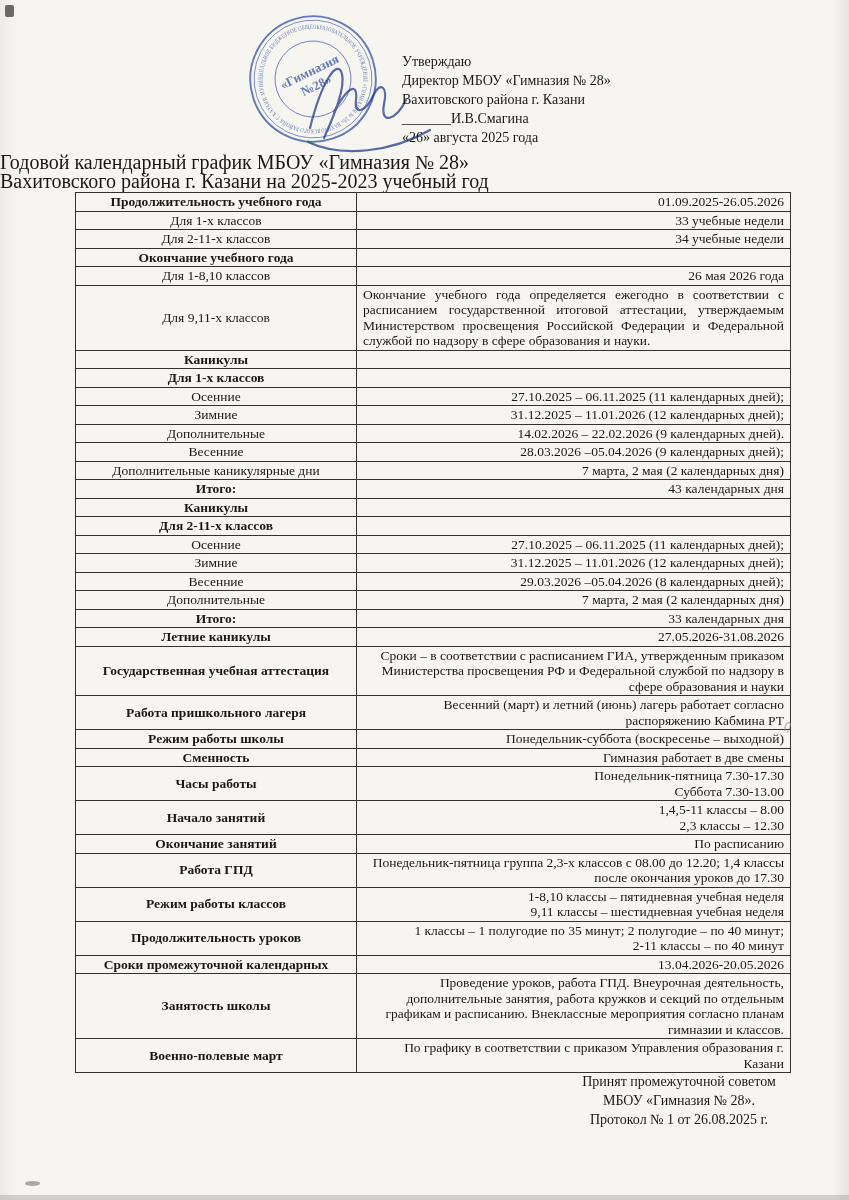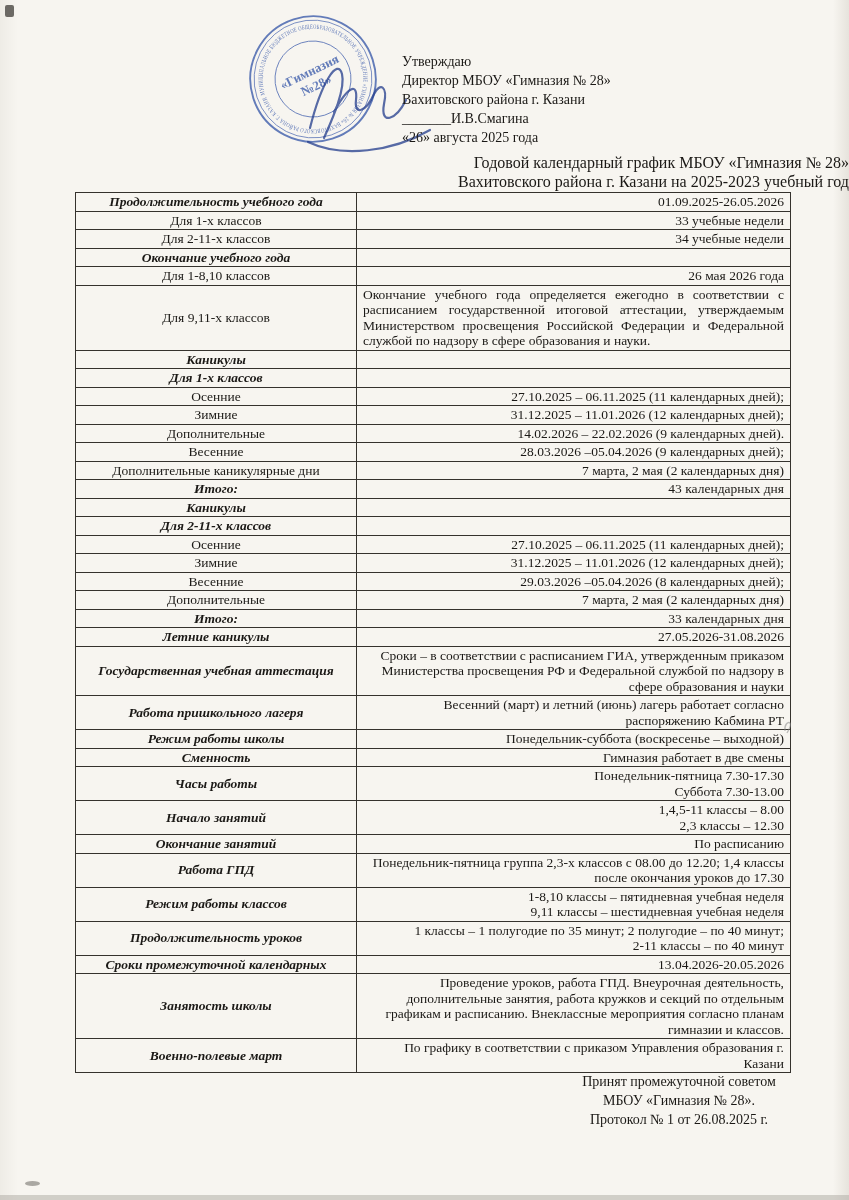--- a/index.html
+++ b/index.html
@@ -4,25 +4,25 @@
 <style>
   html,body{margin:0;padding:0;background:#cfccc6;}
   .page{
     position:relative;width:849px;height:1200px;margin:0 auto;overflow:hidden;
     background:linear-gradient(90deg,#eeece6 0,#f7f5f0 18px,#f7f5f0 calc(100% - 16px),#e6e3dc 100%);
     font-family:"Liberation Serif","DejaVu Serif",serif;color:#1b1916;
   }
   .stamp{position:absolute;left:237px;top:3px;width:152px;height:152px;transform:rotate(-18deg);opacity:.85;}
   .signature{position:absolute;left:300px;top:42px;width:140px;height:120px;opacity:.9;}
   .approval{position:absolute;left:402px;top:52px;font-size:14px;line-height:19px;}
-  .title{position:absolute;left:0;top:153px;width:100%;text-align:right;font-size:16px;line-height:19px;}
+  .title{position:absolute;left:0;top:153px;width:100%;text-align:left;font-size:20px;line-height:19px;}
   table.sched{position:absolute;left:75px;top:192px;width:716px;border-collapse:collapse;font-size:13.5px;}
   table.sched td{border:1px solid #35322d;padding:1px 6px;line-height:15.5px;height:15px;vertical-align:middle;}
   td.label{width:268px;text-align:center;}
-  td.hdr{font-weight:bold;font-style:italic;}
+  td.hdr{font-weight:bold;}
   td.value{text-align:right;white-space:pre-line;}
   td.just{text-align:justify;white-space:normal;padding:2px 8px;}
   .footer{position:absolute;right:30px;top:1072px;width:280px;text-align:center;font-size:14px;line-height:19px;}
   .mark-tl{position:absolute;left:5px;top:5px;width:9px;height:12px;background:#4a4742;border-radius:2px;opacity:.8;}
   .mark-bl{position:absolute;left:25px;top:1181px;width:15px;height:5px;background:#6b6862;border-radius:50%;opacity:.55;}
   .scan-bottom{position:absolute;left:0;bottom:0;width:100%;height:5px;background:#b3afa8;opacity:.55;}
   .pen-tick{position:absolute;left:782px;top:719px;width:12px;height:16px;opacity:.55;}
 </style>
 </head>
 <body>

